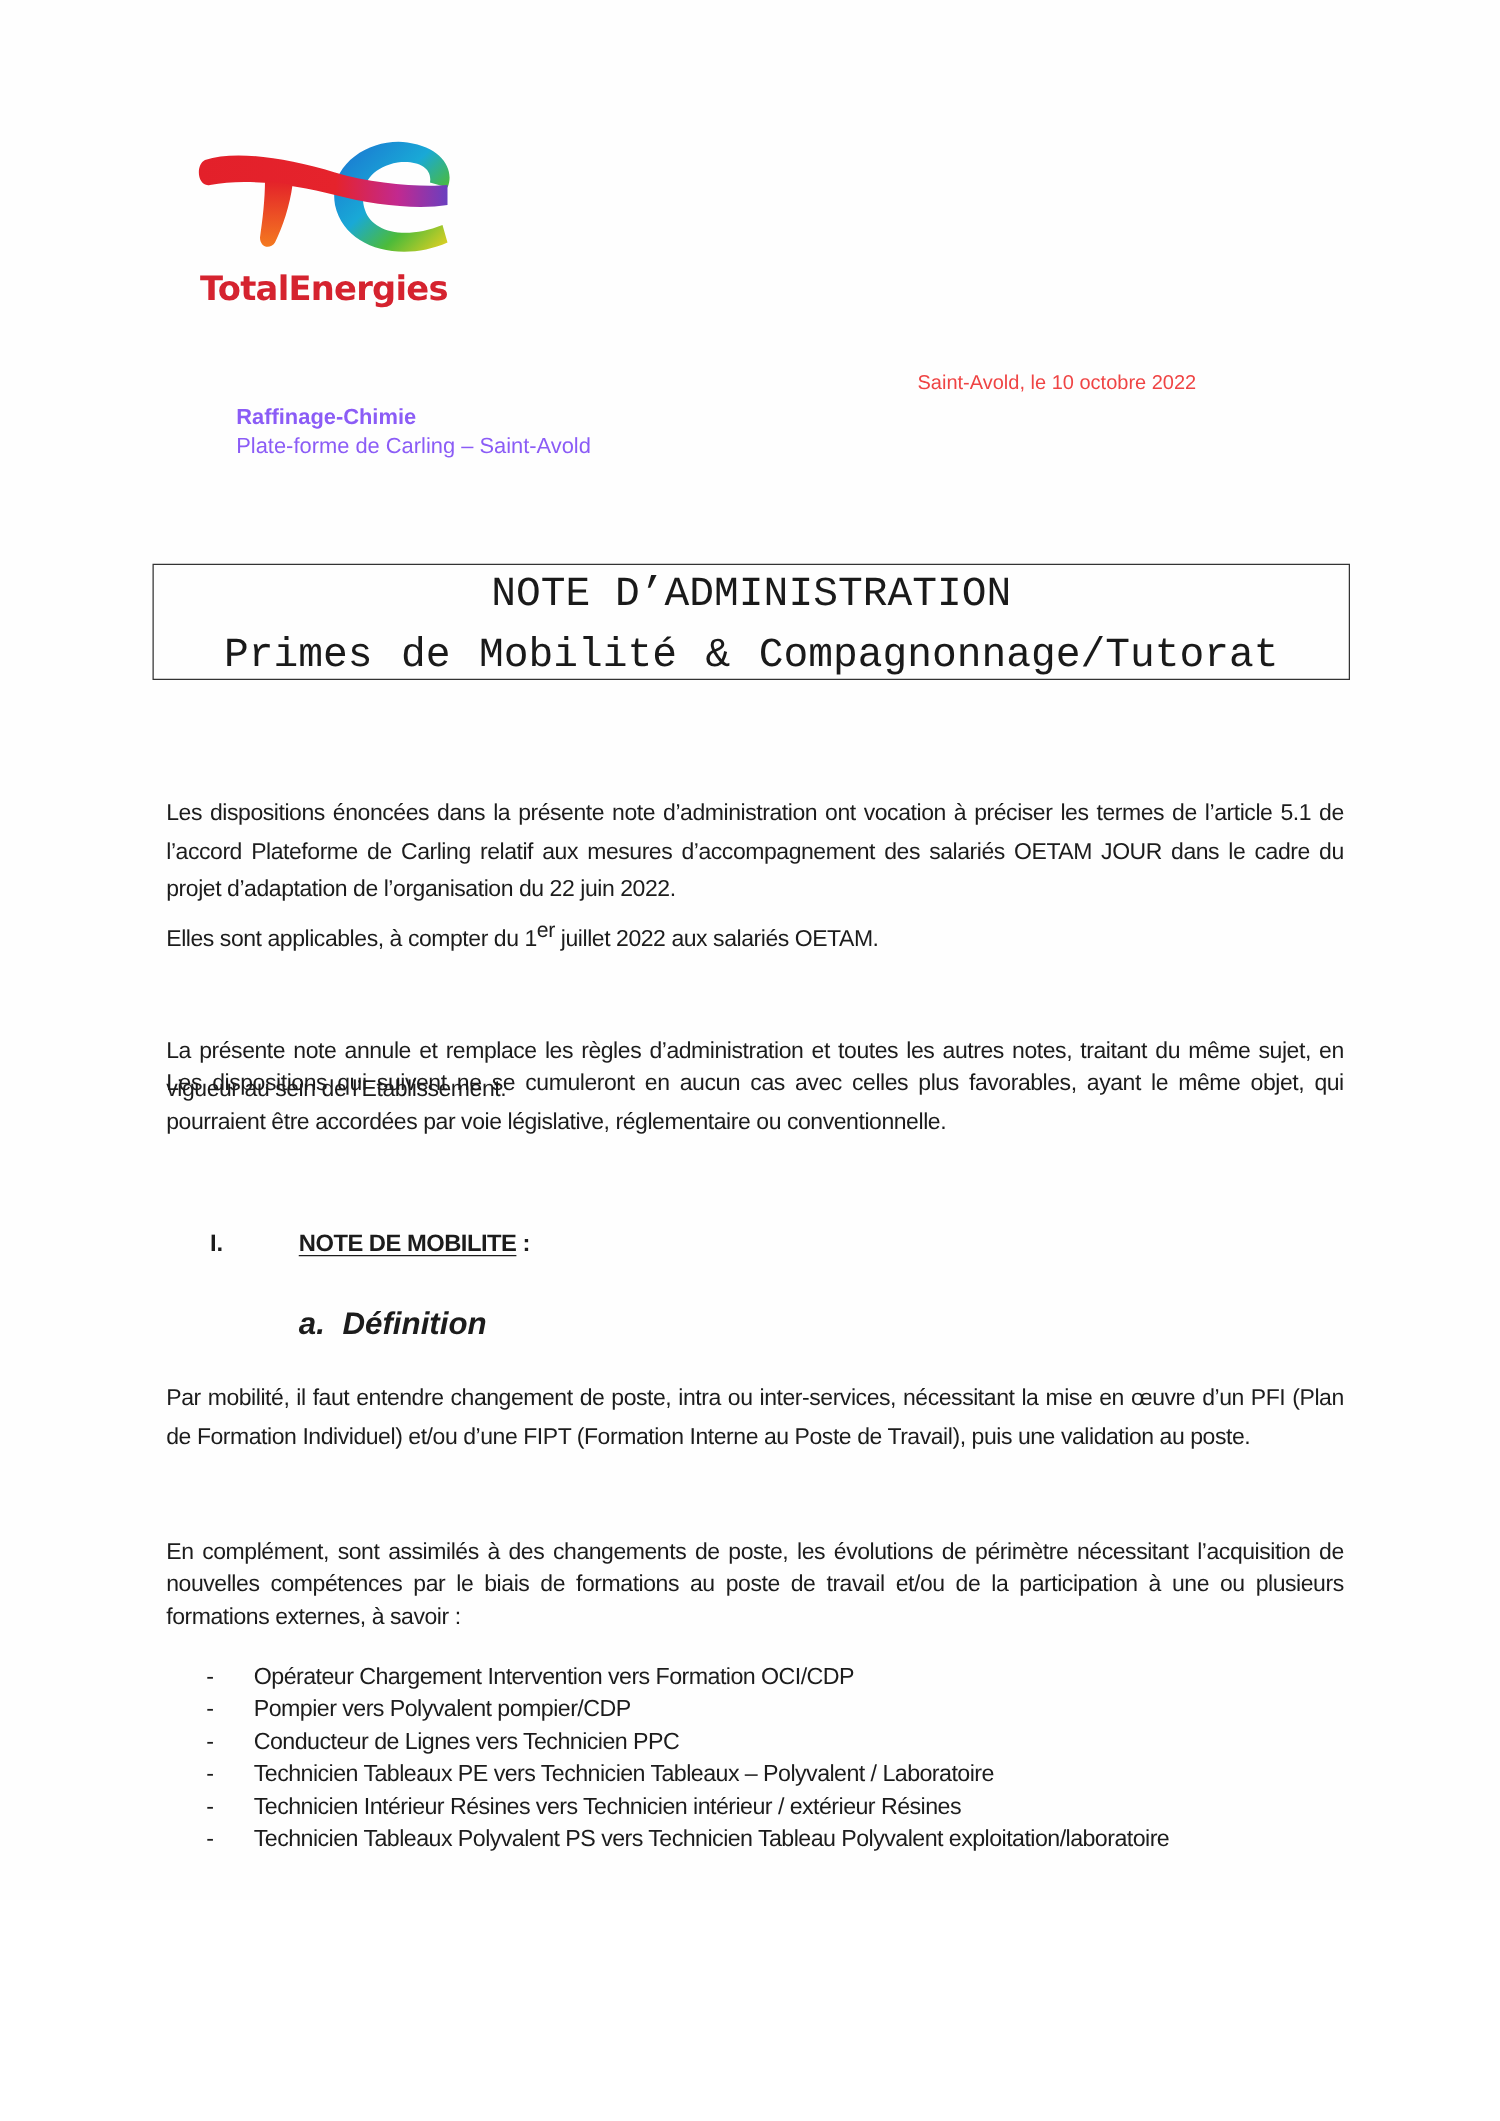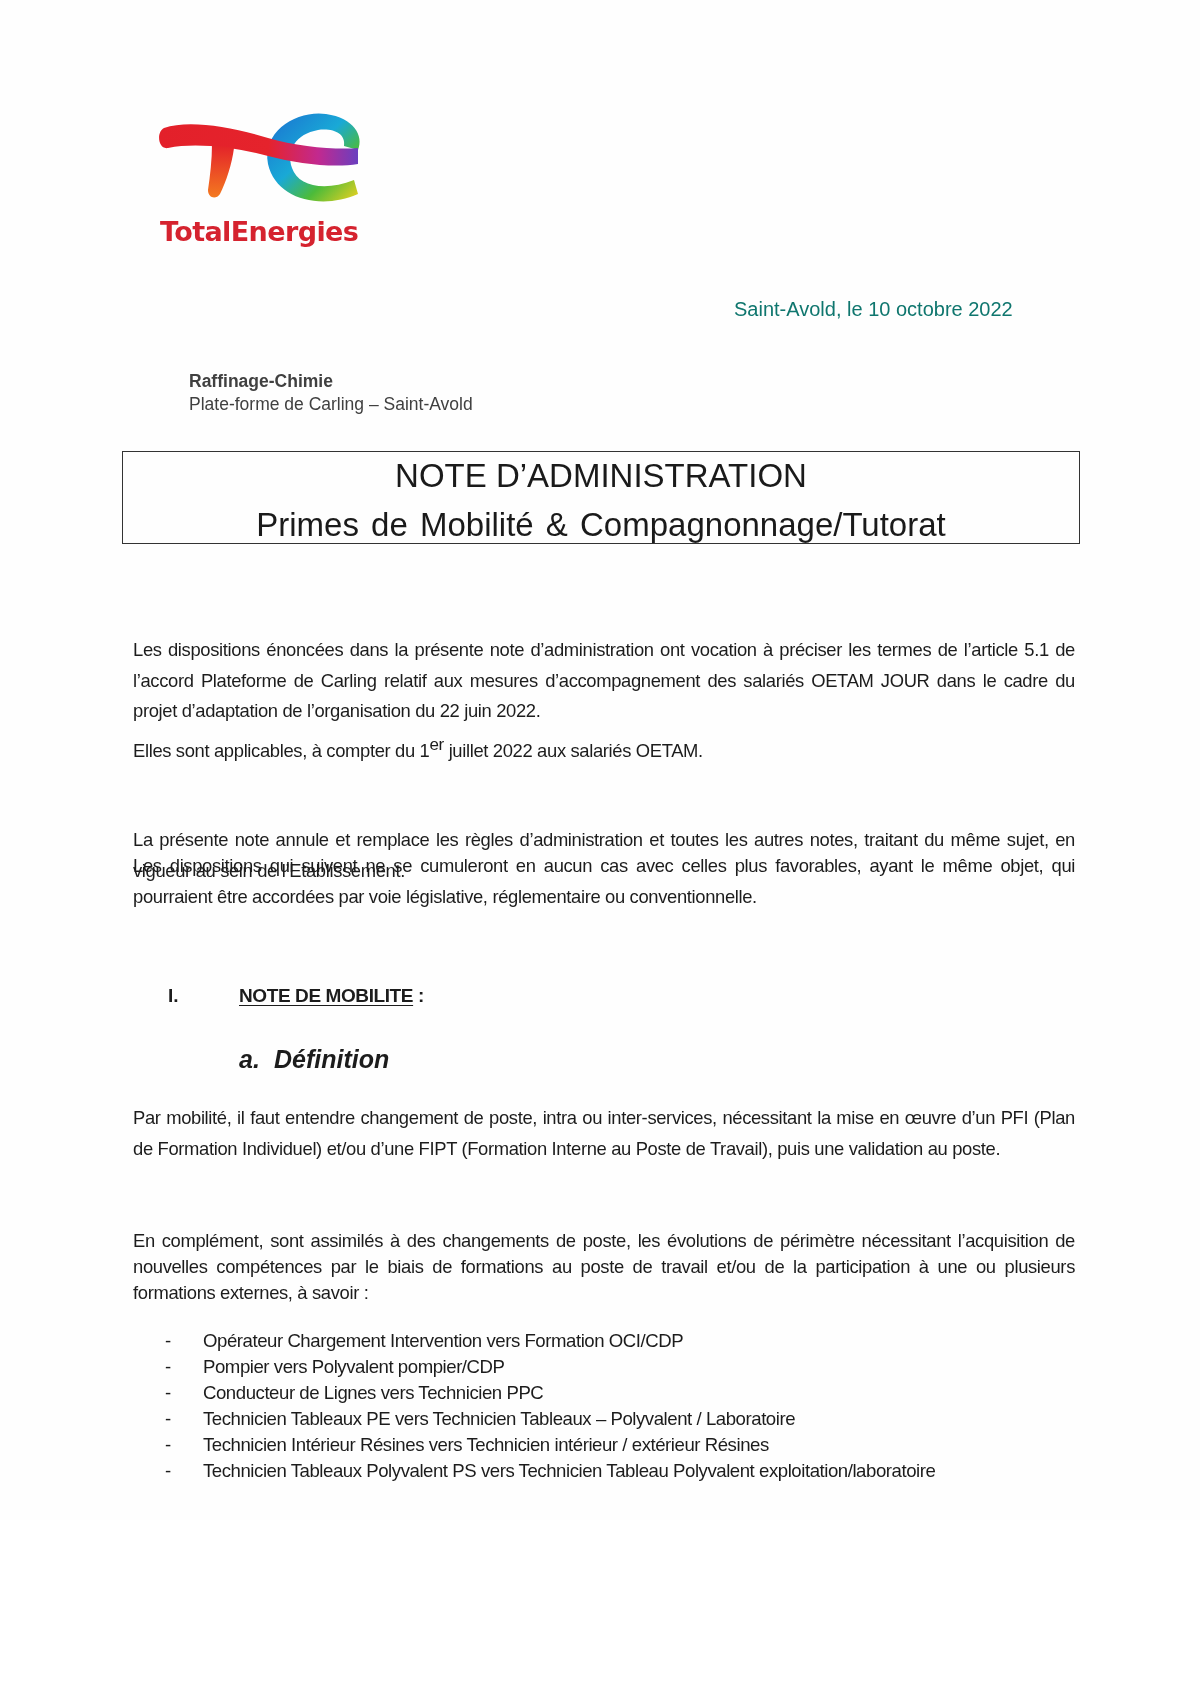--- a/index.html
+++ b/index.html
@@ -3,25 +3,25 @@
   <meta charset="utf-8">
   <style>
     html, body { margin: 0; padding: 0; background: #ffffff; }
     body { width: 1200px; height: 1697px; position: relative; overflow: hidden; color: #1c1c1c; }
     .page { position: absolute; left: 0; top: 0; width: 1200px; height: 1520px; background: #fefefe; }
 
     .logo { position: absolute; left: 158px; top: 102px; width: 212px; height: 160px; }
     .logo svg { position: absolute; left: 0; top: 0; }
     .logo-word { position: absolute; left: 2px; top: 114px; font-family: "DejaVu Sans", sans-serif; font-weight: bold; font-size: 27px; color: #d5232f; letter-spacing: -0.6px; white-space: nowrap; }
 
-    .sender { position: absolute; left: 189px; top: 322px; font-family: "Liberation Sans", sans-serif; font-size: 17.5px; line-height: 23px; color: #404040; margin-top: 48px; }
+    .sender { position: absolute; left: 189px; top: 322px; font-family: "Liberation Sans", sans-serif; font-size: 17.5px; line-height: 23px; color: #8b5cf6; }
     .sender .org { font-weight: bold; }
-    .date { position: absolute; left: 734px; top: 298px; font-family: "Liberation Sans", sans-serif; font-size: 20px; color: #0f766e; white-space: nowrap; }
+    .date { position: absolute; left: 734px; top: 298px; font-family: "Liberation Sans", sans-serif; font-size: 16px; color: #ef4444; white-space: nowrap; }
 
-    .title-box { position: absolute; left: 122px; top: 451px; width: 958px; height: 93px; border: 1.6px solid #333; box-sizing: border-box; text-align: center; font-family: Liberation Sans, sans-serif; color: #1a1a1a; }
+    .title-box { position: absolute; left: 122px; top: 451px; width: 958px; height: 93px; border: 1.6px solid #333; box-sizing: border-box; text-align: center; font-family: Liberation Mono, monospace; color: #1a1a1a; }
     .title-box .t1 { position: absolute; left: 0; right: 0; top: 4px; font-size: 33px; line-height: 40px; }
     .title-box .t2 { position: absolute; left: 0; right: 0; top: 53px; font-size: 33px; line-height: 40px; word-spacing: 3px; }
     .para { position: absolute; left: 133px; width: 942px; font-family: "Liberation Sans", sans-serif; font-size: 18.4px; line-height: 30.5px; text-align: justify; letter-spacing: -0.35px; color: #1c1c1c; }
     .para.tight { line-height: 26px; }
     .para sup { font-size: 17px; line-height: 0; }
 
     .sec-num { position: absolute; left: 168px; top: 985px; font-family: "Liberation Sans", sans-serif; font-weight: bold; font-size: 19px; }
     .sec-title { position: absolute; left: 239px; top: 985px; font-family: "Liberation Sans", sans-serif; font-weight: bold; font-size: 19px; letter-spacing: -0.4px; white-space: nowrap; }
     .sec-title u { text-decoration: underline; text-underline-offset: 3px; }
     .sub { position: absolute; left: 239px; top: 1045px; font-family: "Liberation Sans", sans-serif; font-weight: bold; font-style: italic; font-size: 25px; white-space: nowrap; }

